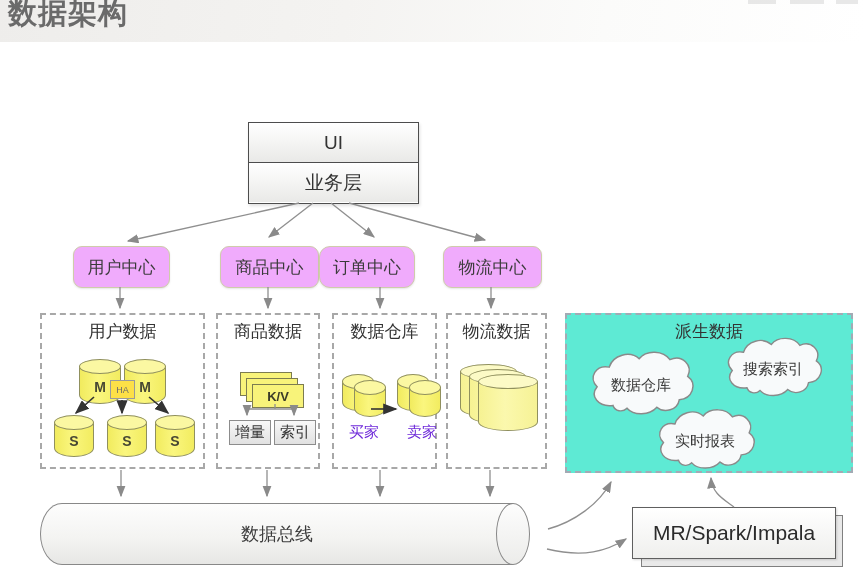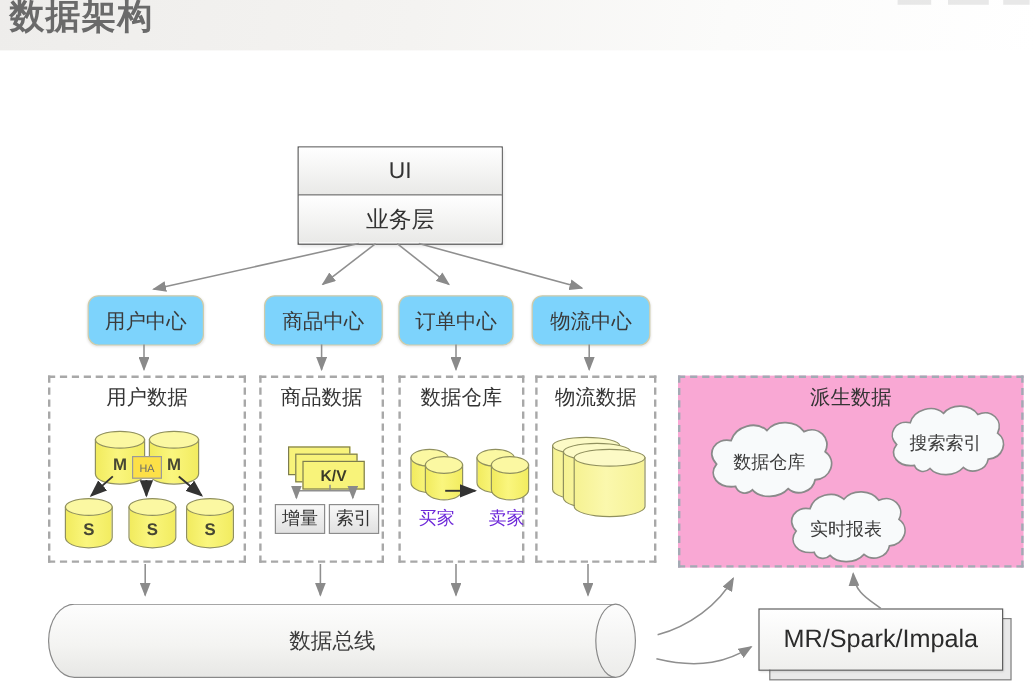--- a/index.html
+++ b/index.html
@@ -14,27 +14,27 @@
 
   
   .ui-box{position:absolute;left:248px;top:122px;width:169px;height:80px;border:1px solid #4d4d4d;
     box-shadow:1px 2px 3px rgba(0,0,0,.12);}
   .ui-row{height:39px;display:flex;align-items:center;justify-content:center;font-size:19px;color:#333;
     background:linear-gradient(#ffffff,#e9e9e7);}
   .ui-row.first{border-bottom:1px solid #4d4d4d;}
 
   
   .center-box{position:absolute;top:246px;height:40px;border:1px solid #cfccaa;border-radius:9px;
-    background:#7dd3fc;display:flex;align-items:center;justify-content:center;font-size:17px;color:#3a3a3a;
+    background:#f0abfc;display:flex;align-items:center;justify-content:center;font-size:17px;color:#3a3a3a;
     box-shadow:0 1px 2px rgba(0,0,0,.10);}
 
   
   .dashed{position:absolute;top:313px;height:156px;border:2px dashed #a8a8a8;box-sizing:border-box;background:#fff;}
   .sec-title{position:absolute;top:5px;left:0;right:0;text-align:center;font-size:17px;color:#333;}
-  .derived{left:565px;top:313px;width:288px;height:160px;background:#f9a8d4;border-color:#a3aab4;}
+  .derived{left:565px;top:313px;width:288px;height:160px;background:#5eead4;border-color:#a3aab4;}
 
   
   .cyl{position:absolute;border:1px solid #90905e;border-radius:0 0 50% 50%/0 0 9px 9px;
     background:linear-gradient(90deg,#f1eb5e,#faf67e 45%,#f2ec60);
     display:flex;align-items:center;justify-content:center;}
   .cyl::before{content:"";position:absolute;left:-1px;right:-1px;top:-8px;height:15px;background:#fbf8a2;
     border:1px solid #90905e;border-radius:50%;box-sizing:border-box;}
   .cyl .cyl-label{position:relative;z-index:2;font-weight:bold;font-size:14px;color:#474733;padding-top:3px;}
   .cyl.pale{background:linear-gradient(90deg,#f6f292,#fbf8ad 45%,#f6f295);}
   .cyl.pale::before{background:#fcfac6;}
@@ -83,21 +83,21 @@
   <div class="wm" style="left:790px;width:34px;"></div>
   <div class="wm" style="left:836px;width:22px;"></div>
 
   <div class="ui-box">
     <div class="ui-row first">UI</div>
     <div class="ui-row">业务层</div>
   </div>
 
   <div class="center-box" style="left:73px;width:95px;">用户中心</div>
   <div class="center-box" style="left:220px;width:97px;">商品中心</div>
-  <div class="center-box" style="left:332px;width:94px;">订单中心</div>
+  <div class="center-box" style="left:319px;width:94px;border-radius:11px;">订单中心</div>
   <div class="center-box" style="left:443px;width:97px;">物流中心</div>
 
   <div class="dashed" style="left:40px;width:165px;">
     <div class="sec-title">用户数据</div>
     <div class="cyl" style="left:37px;top:51px;width:40px;height:36px;">
       <span class="cyl-label">M</span>
       </div>
     <div class="cyl" style="left:82px;top:51px;width:40px;height:36px;">
       <span class="cyl-label">M</span>
       </div>
@@ -142,21 +142,21 @@
   <div class="dashed derived">
     <div class="sec-title">派生数据</div>
 
     <div class="cloud" style="left:18px;top:32px;width:112px;height:72px;">
       <svg viewBox="0 0 120 76">
           <path d="M30 62 C14 64 5 52 13 42 C3 32 12 18 26 21 C30 8 48 3 58 12 C66 2 84 3 91 13 C104 7 116 19 110 31 C121 39 115 55 101 56 C99 67 85 71 77 64 C69 73 52 73 45 65 C40 70 32 68 30 62 Z" fill="#f8fafb" stroke="#8a8a8a" stroke-width="1.6"></path>
         </svg>
       <div class="cloud-label">数据仓库</div>
     </div>
 
-    <div class="cloud" style="left:169px;top:18px;width:104px;height:68px;text-decoration:underline;">
+    <div class="cloud" style="left:154px;top:18px;width:104px;height:68px;text-decoration:underline;">
       <svg viewBox="0 0 120 76">
           <path d="M30 62 C14 64 5 52 13 42 C3 32 12 18 26 21 C30 8 48 3 58 12 C66 2 84 3 91 13 C104 7 116 19 110 31 C121 39 115 55 101 56 C99 67 85 71 77 64 C69 73 52 73 45 65 C40 70 32 68 30 62 Z" fill="#f8fafb" stroke="#8a8a8a" stroke-width="1.6"></path>
         </svg>
       <div class="cloud-label">搜索索引</div>
     </div>
 
     <div class="cloud" style="left:85px;top:90px;width:106px;height:68px;">
       <svg viewBox="0 0 120 76">
           <path d="M30 62 C14 64 5 52 13 42 C3 32 12 18 26 21 C30 8 48 3 58 12 C66 2 84 3 91 13 C104 7 116 19 110 31 C121 39 115 55 101 56 C99 67 85 71 77 64 C69 73 52 73 45 65 C40 70 32 68 30 62 Z" fill="#f8fafb" stroke="#8a8a8a" stroke-width="1.6"></path>
         </svg>

